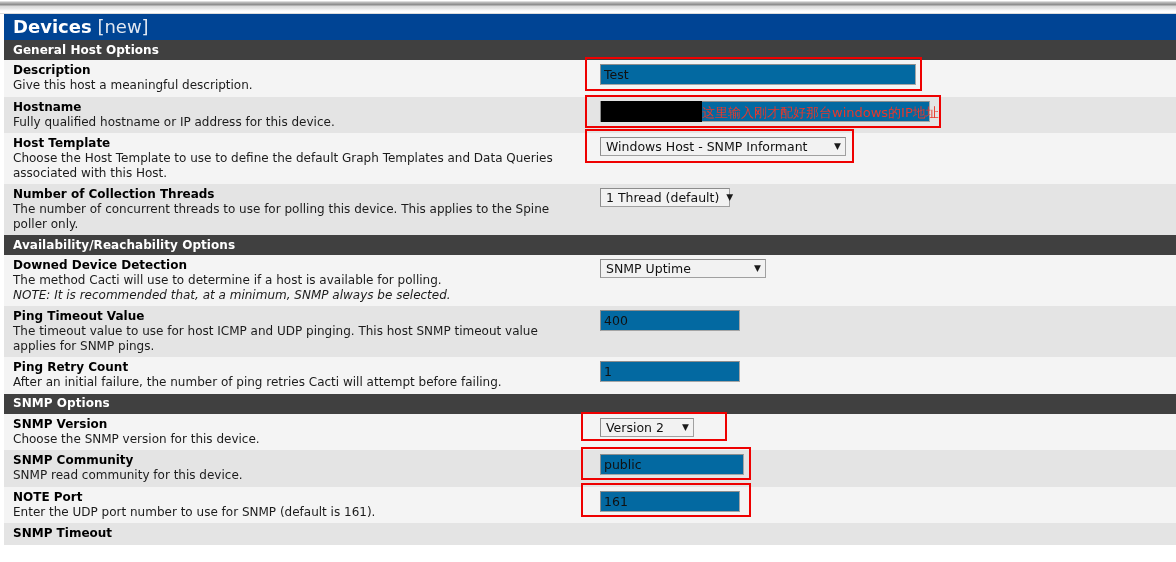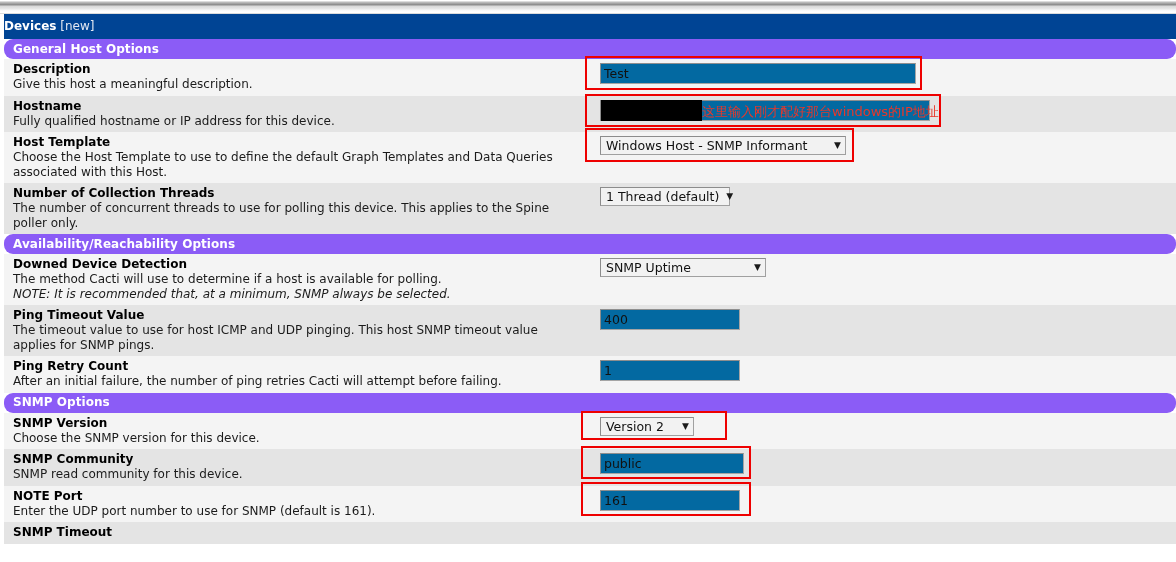--- a/index.html
+++ b/index.html
@@ -41,43 +41,42 @@
     width: 1172px;
     border-collapse: collapse;
     table-layout: fixed;
   }
 
   
   .title-bar td {
     background: #004494;
     color: #ffffff;
     height: 20px;
-    padding: 2px 0 3px 0;
-    font-size: 12px;
+    padding: 2px 0 3px 9px;
+    font-size: 18px;
     vertical-align: middle;
   }
   .title-bar .t-strong {
     font-weight: bold;
     color: #ffffff;
   }
   .title-bar .t-light {
     font-weight: normal;
     color: #e2e8f2;
   }
 
   .section-bar td {
-    background: #8b5cf6;
+    background: #404040;
     color: #ffffff;
     font-weight: bold;
     font-size: 12px;
     height: 17px;
     padding: 1px 0 2px 9px;
     vertical-align: middle;
     letter-spacing: 0.05px;
-    border-radius: 9px;
   }
 
   
   tr.row-light > td { background: #f4f4f4; }
   tr.row-dark  > td { background: #e4e4e4; }
 
   td.lcell {
     padding: 3px 6px 4px 9px;
     vertical-align: top;
     width: 600px;

